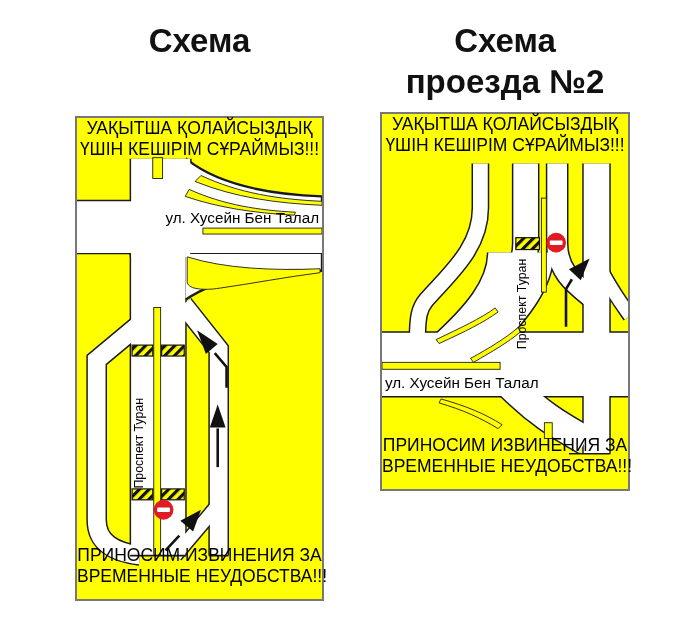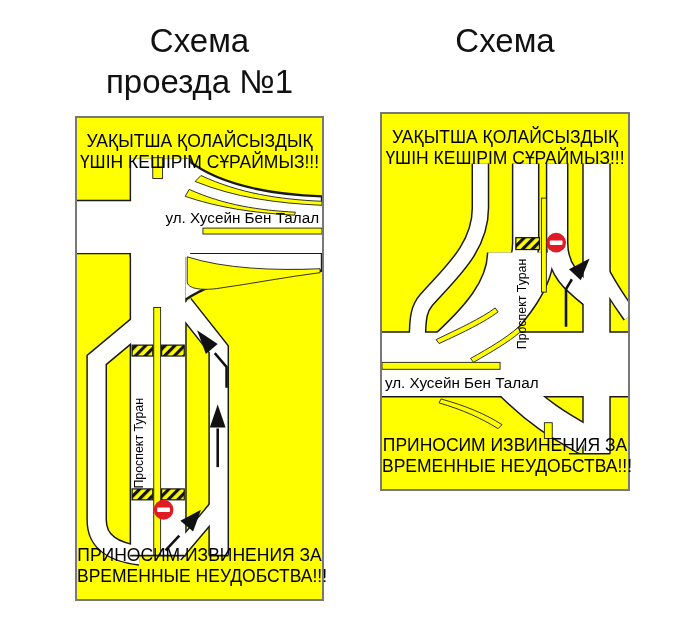--- a/index.html
+++ b/index.html
@@ -3,46 +3,46 @@
 <meta charset="utf-8">
 <style>
   html,body{margin:0;padding:0}
   body{
     width:700px;height:628px;position:relative;overflow:hidden;
     background:#ffffff;
     font-family:"Liberation Sans","DejaVu Sans",sans-serif;
   }
   .title{
     position:absolute;top:20px;text-align:center;
-    font-size:33px;line-height:41px;color:#111;
+    font-size:33px;line-height:41px;color:#111;font-weight:bold;
   }
   .panel{
     position:absolute;background:#FFFF00;
     border:2px solid #787878;box-sizing:border-box;
   }
   .panel svg{position:absolute;left:0;top:0;width:100%;height:100%;display:block}
   .banner{
     position:absolute;left:0;width:100%;text-align:center;
     font-size:17.5px;line-height:21px;color:#000;white-space:nowrap;
   }
-  .banner.top{top:13px}
+  .banner.top{top:0}
   .banner.bottom{bottom:12px}
   .svg-label{font-family:"Liberation Sans","DejaVu Sans",sans-serif;fill:#000}
   .street{font-size:15.5px}
   .avenue{font-size:12.5px}
 </style>
 </head>
 <body>
 
 <div class="title" style="left:75px;width:249px;">
   <div>Схема</div>
-  <div>проезда №1</div>
 </div>
 <div class="title" style="left:380px;width:250px;">
   <div>Схема</div>
+  <div>проезда №2</div>
 </div>
 
 <div class="panel" style="left:75px;top:116px;width:249px;height:485px;">
   <svg viewBox="0 0 249 485" preserveAspectRatio="none">
     <defs>
       <pattern id="hatch1" patternUnits="userSpaceOnUse" width="7" height="7" patternTransform="rotate(45)">
         <rect width="7" height="7" fill="#FFFF00"></rect>
         <rect width="3.2" height="7" fill="#111"></rect>
       </pattern>
     </defs>

